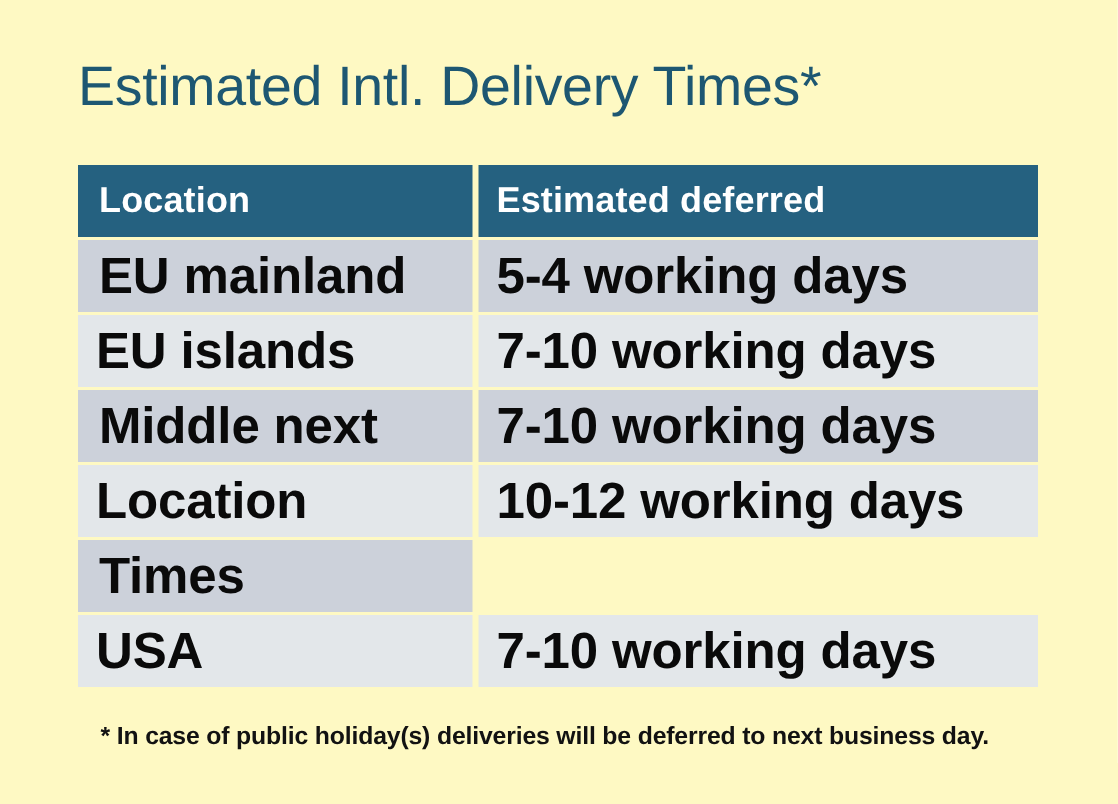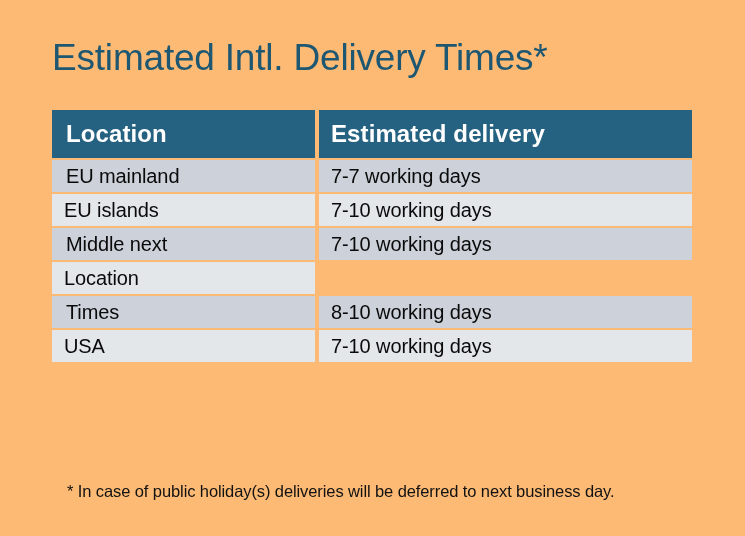--- a/index.html
+++ b/index.html
@@ -13,21 +13,21 @@
     background: #ffffff;
     font-family: "Liberation Sans", sans-serif;
     -webkit-font-smoothing: antialiased;
     overflow: hidden;
   }
 
   .page {
     position: relative;
     width: 745px;
     height: 536px;
-    background: #fdba74;
+    background: #fef9c3;
     box-sizing: border-box;
   }
 
   
   .page-title {
     position: absolute;
     left: 52px;
     top: 36px;
     width: 660px;
     font-size: 37px;
@@ -80,84 +80,84 @@
     font-size: 24px;
     font-weight: bold;
     letter-spacing: 0.1px;
   }
   .header-row {
     margin-bottom: 3px;
   }
 
   
   .body-row .cell {
-    height: 32px;
+    height: 48px;
     color: #0a0a0a;
-    font-size: 20px;
-    font-weight: 400;
+    font-size: 34px;
+    font-weight: 700;
     letter-spacing: -0.1px;
   }
   .body-row.shade-dark .cell {
     background: #ccd1da;
   }
   .body-row.shade-light .cell {
     background: #e3e7ea;
     padding-left: 12px;
   }
 
   
   .footnote {
     position: absolute;
     left: 67px;
     top: 480px;
     width: 640px;
     font-size: 16.5px;
     line-height: 22px;
-    font-weight: 400;
+    font-weight: 700;
     color: #121212;
     letter-spacing: -0.1px;
     white-space: nowrap;
   }
 </style>
 </head>
 <body>
 
 <div class="page">
 
   <div class="page-title">Estimated Intl. Delivery Times*</div>
 
   <div class="delivery-table">
 
     <div class="row header-row">
       <div class="cell cell-location">Location</div>
-      <div class="cell cell-delivery">Estimated delivery</div>
+      <div class="cell cell-delivery">Estimated deferred</div>
     </div>
 
     <div class="row body-row shade-dark">
       <div class="cell cell-location">EU mainland</div>
-      <div class="cell cell-delivery">7-7 working days</div>
+      <div class="cell cell-delivery">5-4 working days</div>
     </div>
 
     <div class="row body-row shade-light">
       <div class="cell cell-location">EU islands</div>
       <div class="cell cell-delivery">7-10 working days</div>
     </div>
 
     <div class="row body-row shade-dark">
       <div class="cell cell-location">Middle next</div>
       <div class="cell cell-delivery">7-10 working days</div>
     </div>
 
     <div class="row body-row shade-light">
       <div class="cell cell-location">Location</div>
+      <div class="cell cell-delivery">10-12 working days</div>
     </div>
 
     <div class="row body-row shade-dark">
       <div class="cell cell-location">Times</div>
-      <div class="cell cell-delivery">8-10 working days</div>
     </div>
 
     <div class="row body-row shade-light">
       <div class="cell cell-location">USA</div>
       <div class="cell cell-delivery">7-10 working days</div>
     </div>
 
   </div>
 
   <div class="footnote">* In case of public holiday(s) deliveries will be deferred to next business day.</div>

